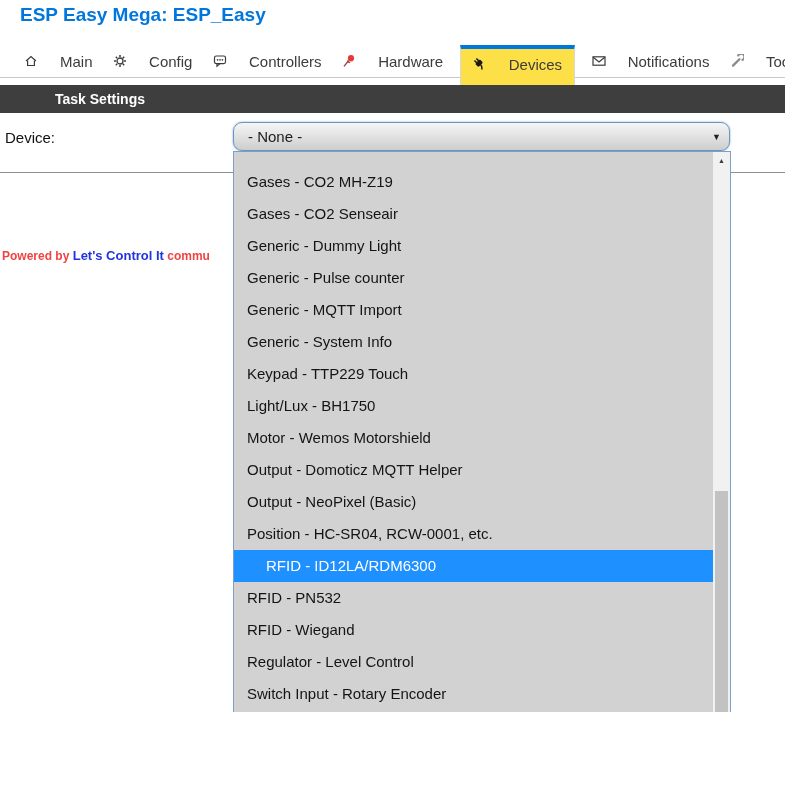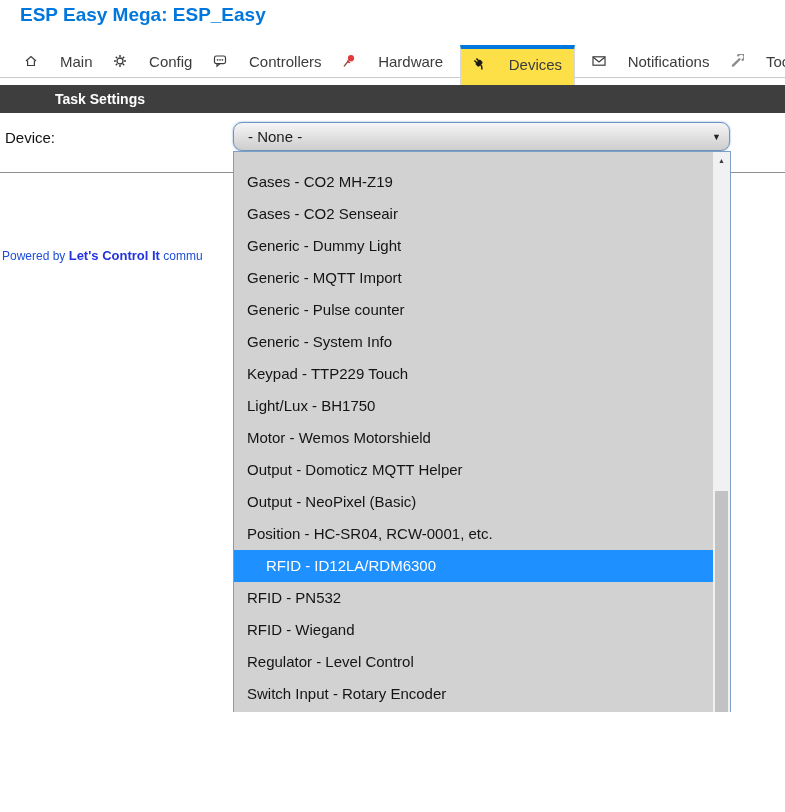--- a/index.html
+++ b/index.html
@@ -32,21 +32,21 @@
        box-sizing:border-box;border:1px solid #6f94bd;border-radius:9px;
        background:linear-gradient(#f6f6f6,#cdcdcd);box-shadow:0 0 2px rgba(70,130,200,.8);
        display:flex;align-items:center;cursor:pointer;}
   .device-select .sel-text{padding-left:14px;font-size:15px;color:#1c1c1c;flex:1;}
   .device-select .sel-arrow{font-size:9px;color:#222;padding-right:8px;}
 
   .page-hr{position:absolute;left:0;top:172px;width:785px;height:0;border-top:1px solid #8f8f8f;}
 
   
   .powered{position:absolute;left:2px;top:246px;white-space:nowrap;z-index:1;}
-  .powered .pby{font-size:12px;font-weight:normal;color:#1d4ed8;}
+  .powered .pby{font-size:12px;font-weight:bold;color:#ef4444;}
   .powered .brand{font-size:13px;font-weight:bold;color:#2233dd;cursor:pointer;}
 
   
   .dropdown{position:absolute;left:233px;top:151px;width:498px;height:642px;
        box-sizing:border-box;background:#d2d2d2;border:1px solid #7d9fc5;z-index:5;}
   .dd-list{position:absolute;left:0;top:0;right:17px;bottom:0;padding-top:2px;overflow:hidden;margin-top:12px;}
   .dd-item{height:32px;line-height:32px;padding-left:13px;font-size:15px;color:#141414;cursor:pointer;}
   .dd-item.highlighted{background:#1e90ff;color:#fff;padding-left:32px;}
   .dd-scrollbar{position:absolute;right:0;top:0;width:17px;height:100%;background:#f1f1f1;}
   .scroll-btn{position:absolute;left:0;width:17px;height:17px;display:flex;align-items:center;
@@ -158,22 +158,22 @@
 
   <div class="powered">
     <span class="pby">Powered by </span><span class="brand">Let's Control It</span><span class="pby"> commu</span>
   </div>
 
   <div class="dropdown">
     <div class="dd-list">
         <div class="dd-item">Gases - CO2 MH-Z19</div>
         <div class="dd-item">Gases - CO2 Senseair</div>
         <div class="dd-item">Generic - Dummy Light</div>
+        <div class="dd-item">Generic - Pulse counter</div>
         <div class="dd-item">Generic - MQTT Import</div>
-        <div class="dd-item">Generic - Pulse counter</div>
         <div class="dd-item">Generic - System Info</div>
         <div class="dd-item">Keypad - TTP229 Touch</div>
         <div class="dd-item">Light/Lux - BH1750</div>
         <div class="dd-item">Motor - Wemos Motorshield</div>
         <div class="dd-item">Output - Domoticz MQTT Helper</div>
         <div class="dd-item">Output - NeoPixel (Basic)</div>
         <div class="dd-item">Position - HC-SR04, RCW-0001, etc.</div>
         <div class="dd-item highlighted">RFID - ID12LA/RDM6300</div>
         <div class="dd-item">RFID - PN532</div>
         <div class="dd-item">RFID - Wiegand</div>

